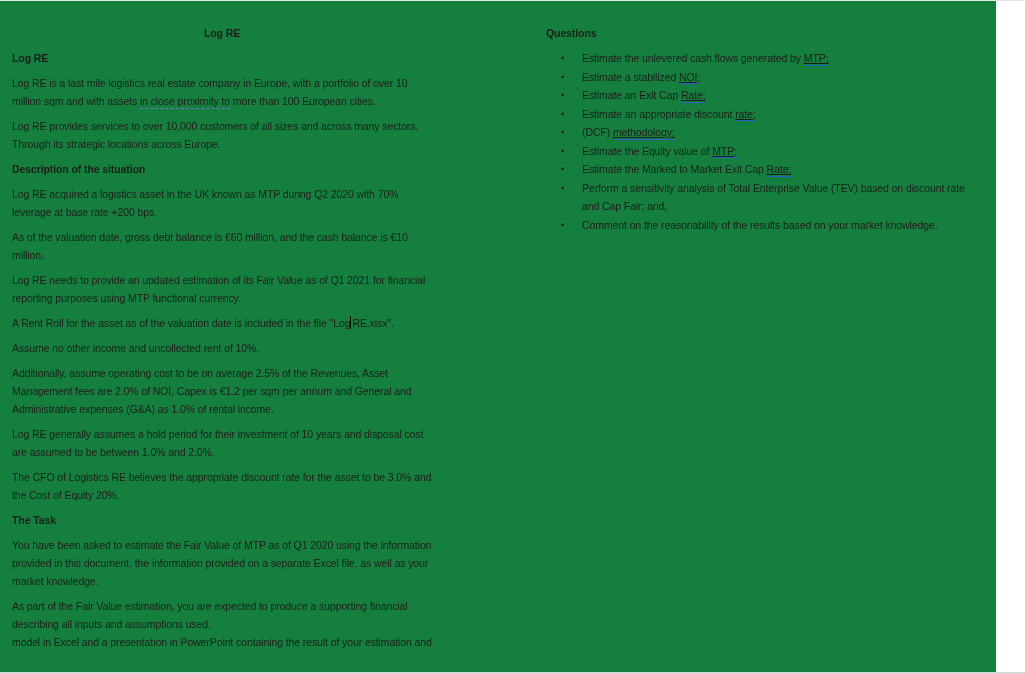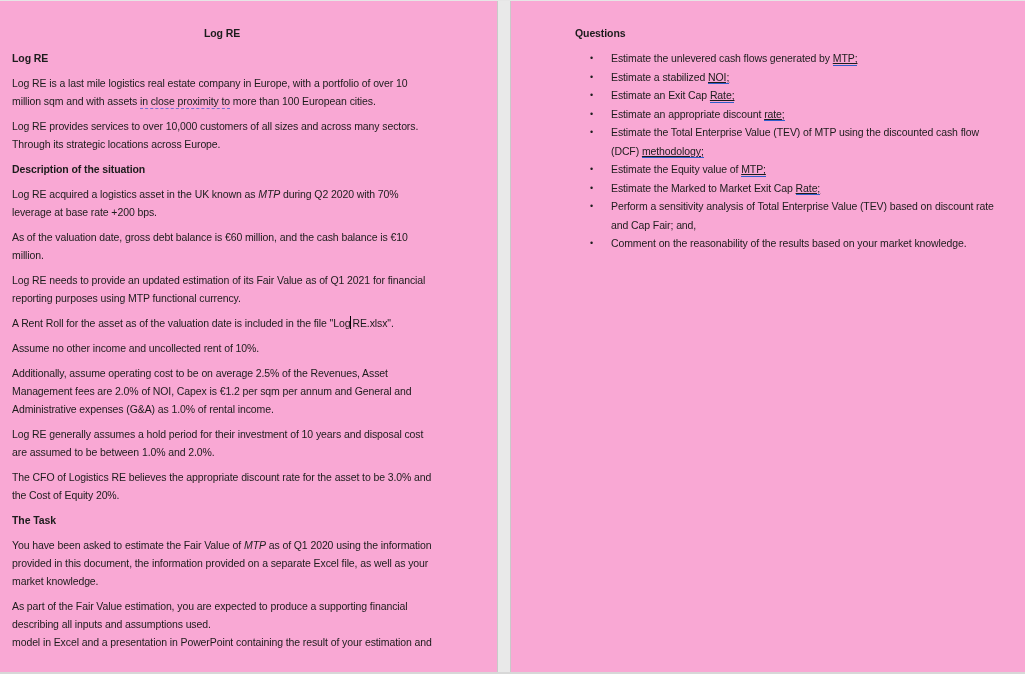--- a/index.html
+++ b/index.html
@@ -1,23 +1,23 @@
 <!DOCTYPE html>
 <html><head>
 <meta charset="utf-8">
 <style>
   html,body{margin:0;padding:0}
   body{
     width:1025px;height:674px;position:relative;overflow:hidden;
     background:#ffffff;color:#1c1c1c;
     font-family:"Liberation Sans", sans-serif;
   }
-  .page{position:absolute;top:0;height:674px;background:#f9a8d4}
+  .page{position:absolute;top:0;height:674px;background:#15803d}
   #page-left{left:0;width:497px}
-  #page-right{left:511px;width:514px}
+  #page-right{left:482px;width:514px}
   .divider{
     position:absolute;left:497px;top:0;width:14px;height:674px;
     background:#e9e9e9;border-left:1px solid #c9c9c9;border-right:1px solid #c9c9c9;
     box-sizing:border-box;
   }
   .edge-top{position:absolute;left:0;top:0;width:1025px;height:1px;background:#e6e6e6}
   .edge-bottom{position:absolute;left:0;bottom:0;width:1025px;height:2px;background:#d8d8d8}
 
   .content{
     position:absolute;top:24px;
@@ -27,21 +27,21 @@
   #content-right{left:64px;width:434px}
 
   .doc-title{font-weight:bold;text-align:center;margin:0 0 7px 0}
   .h{font-weight:bold;margin:0 0 7px 0}
   .para{margin:0 14px 7px 0}
   .line{white-space:nowrap}
 
   .bullet{position:relative;padding-left:36px;line-height:18.5px;margin:0}
   .bullet .dot{position:absolute;left:15px;top:0;font-size:9px;line-height:18.5px}
 
-  .st-italic{font-style:italic}
+  .st-italic{}
   .st-grammar{
     text-decoration:underline;text-decoration-color:#1c1c1c;
     border-bottom:1px solid #2e5ecc;padding-bottom:0.5px;
   }
   .st-conciseness{border-bottom:1px dashed #7171d4;padding-bottom:0.5px}
   .st-caret{
     display:inline-block;width:1px;height:13px;background:#000;
     vertical-align:-2px;margin:0 1px 0 0;
   }
 </style>
@@ -125,21 +125,20 @@
         <div class="bullet">
           <span class="dot">•</span>
           <div class="line"><span class="">Estimate an Exit Cap </span><span class="st-grammar">Rate;</span></div>
         </div>
         <div class="bullet">
           <span class="dot">•</span>
           <div class="line"><span class="">Estimate an appropriate discount </span><span class="st-grammar">rate;</span></div>
         </div>
         <div class="bullet">
           <span class="dot">•</span>
-          <div class="line"><span class="">Estimate the Total Enterprise Value (TEV) of MTP using the discounted cash flow</span></div>
           <div class="line"><span class="">(DCF) </span><span class="st-grammar">methodology;</span></div>
         </div>
         <div class="bullet">
           <span class="dot">•</span>
           <div class="line"><span class="">Estimate the Equity value of </span><span class="st-grammar">MTP;</span></div>
         </div>
         <div class="bullet">
           <span class="dot">•</span>
           <div class="line"><span class="">Estimate the Marked to Market Exit Cap </span><span class="st-grammar">Rate;</span></div>
         </div>

